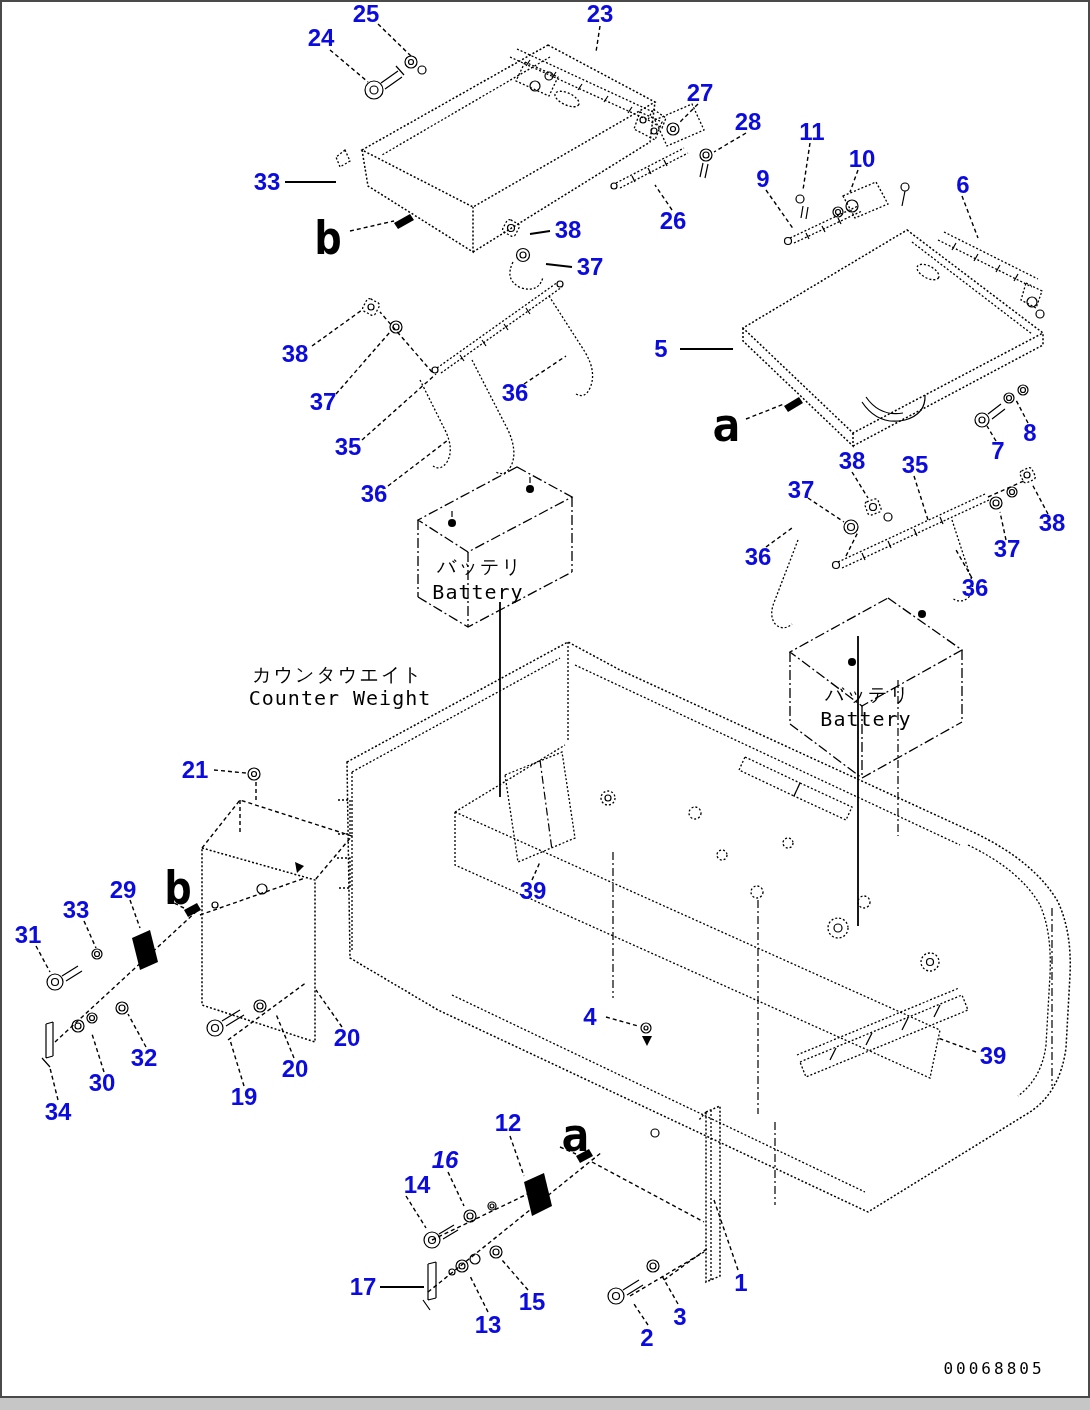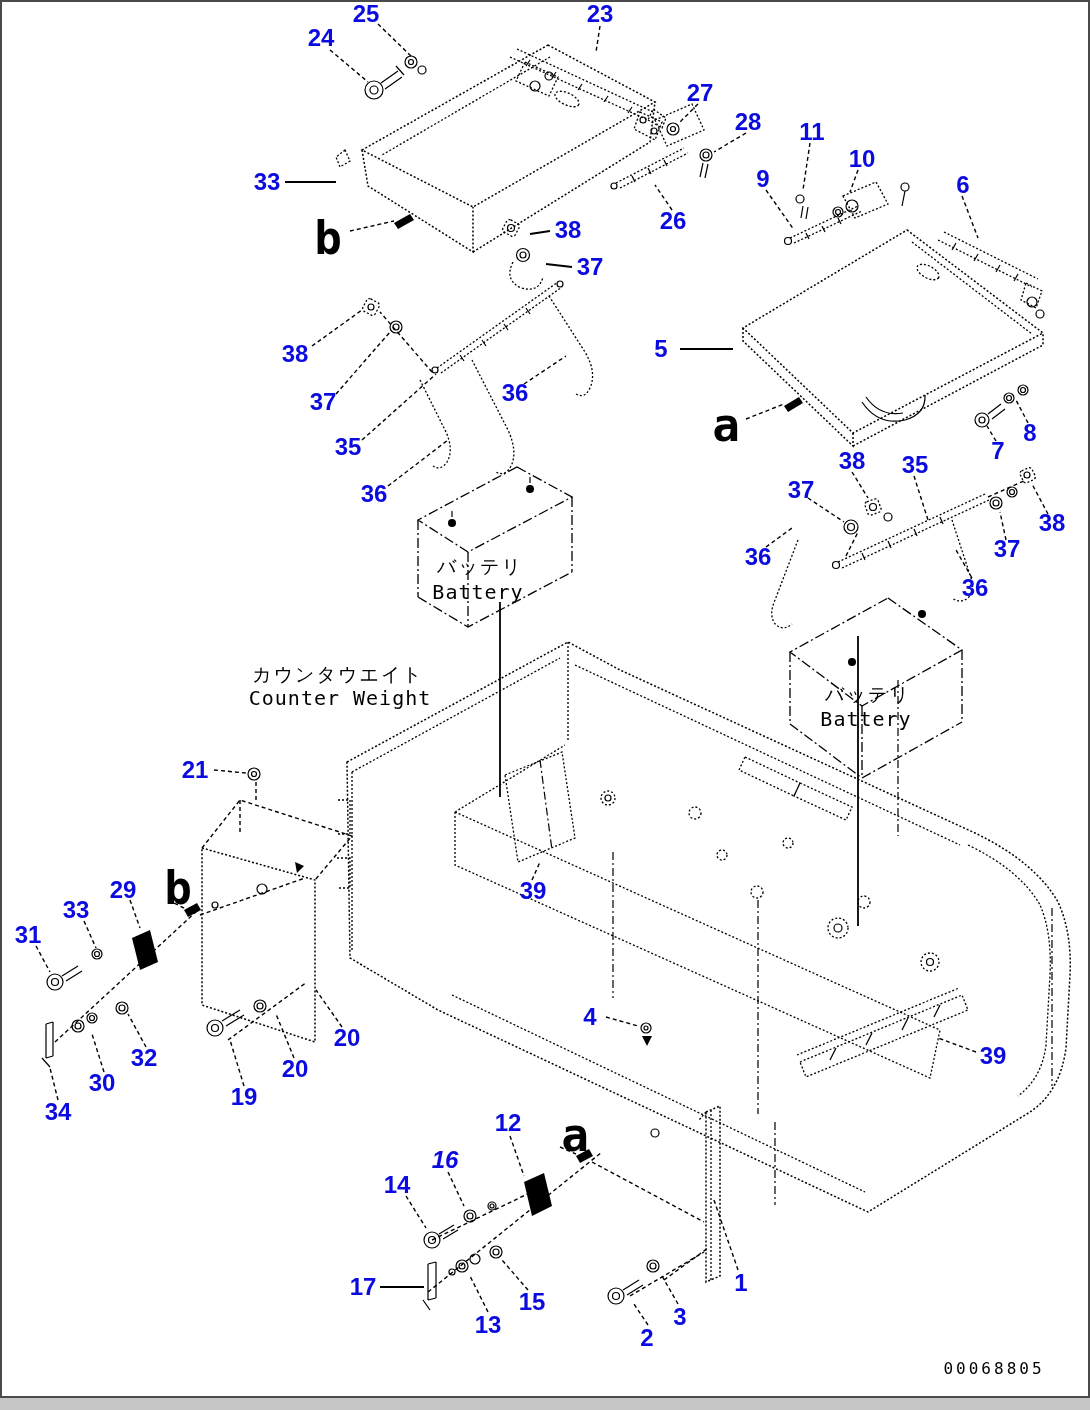--- a/index.html
+++ b/index.html
@@ -415,21 +415,21 @@
       <span class="callout" style="left: 347px; top: 1038px; color: rgb(11, 11, 223);">20</span>
       <span class="callout" style="left: 144px; top: 1058px; color: rgb(11, 11, 223);">32</span>
       <span class="callout" style="left: 102px; top: 1083px; color: rgb(11, 11, 223);">30</span>
       <span class="callout" style="left: 295px; top: 1069px; color: rgb(11, 11, 223);">20</span>
       <span class="callout" style="left: 58px; top: 1112px; color: rgb(11, 11, 223);">34</span>
       <span class="callout" style="left: 244px; top: 1097px; color: rgb(11, 11, 223);">19</span>
       <span class="callout" style="left: 590px; top: 1017px; color: rgb(11, 11, 223);">4</span>
       <span class="callout" style="left: 993px; top: 1056px; color: rgb(11, 11, 223);">39</span>
       <span class="callout" style="left: 508px; top: 1123px; color: rgb(11, 11, 223);">12</span>
       <span class="callout" style="left: 445px; top: 1160px; color: rgb(11, 11, 223); font-style: italic;">16</span>
-      <span class="callout" style="left: 397px; top: 1185px; color: rgb(11, 11, 223);">14</span>
+      <span class="callout" style="left: 417px; top: 1185px; color: rgb(11, 11, 223);">14</span>
       <span class="callout" style="left: 741px; top: 1283px; color: rgb(11, 11, 223);">1</span>
       <span class="callout" style="left: 363px; top: 1287px; color: rgb(11, 11, 223);">17</span>
       <span class="callout" style="left: 532px; top: 1302px; color: rgb(11, 11, 223);">15</span>
       <span class="callout" style="left: 488px; top: 1325px; color: rgb(11, 11, 223);">13</span>
       <span class="callout" style="left: 680px; top: 1317px; color: rgb(11, 11, 223);">3</span>
       <span class="callout" style="left: 647px; top: 1338px; color: rgb(11, 11, 223);">2</span>
     </div>
   <div>
       <span class="viewletter" style="left: 328px; top: 238px;">b</span>
       <span class="viewletter" style="left: 726px; top: 425px;">a</span>

